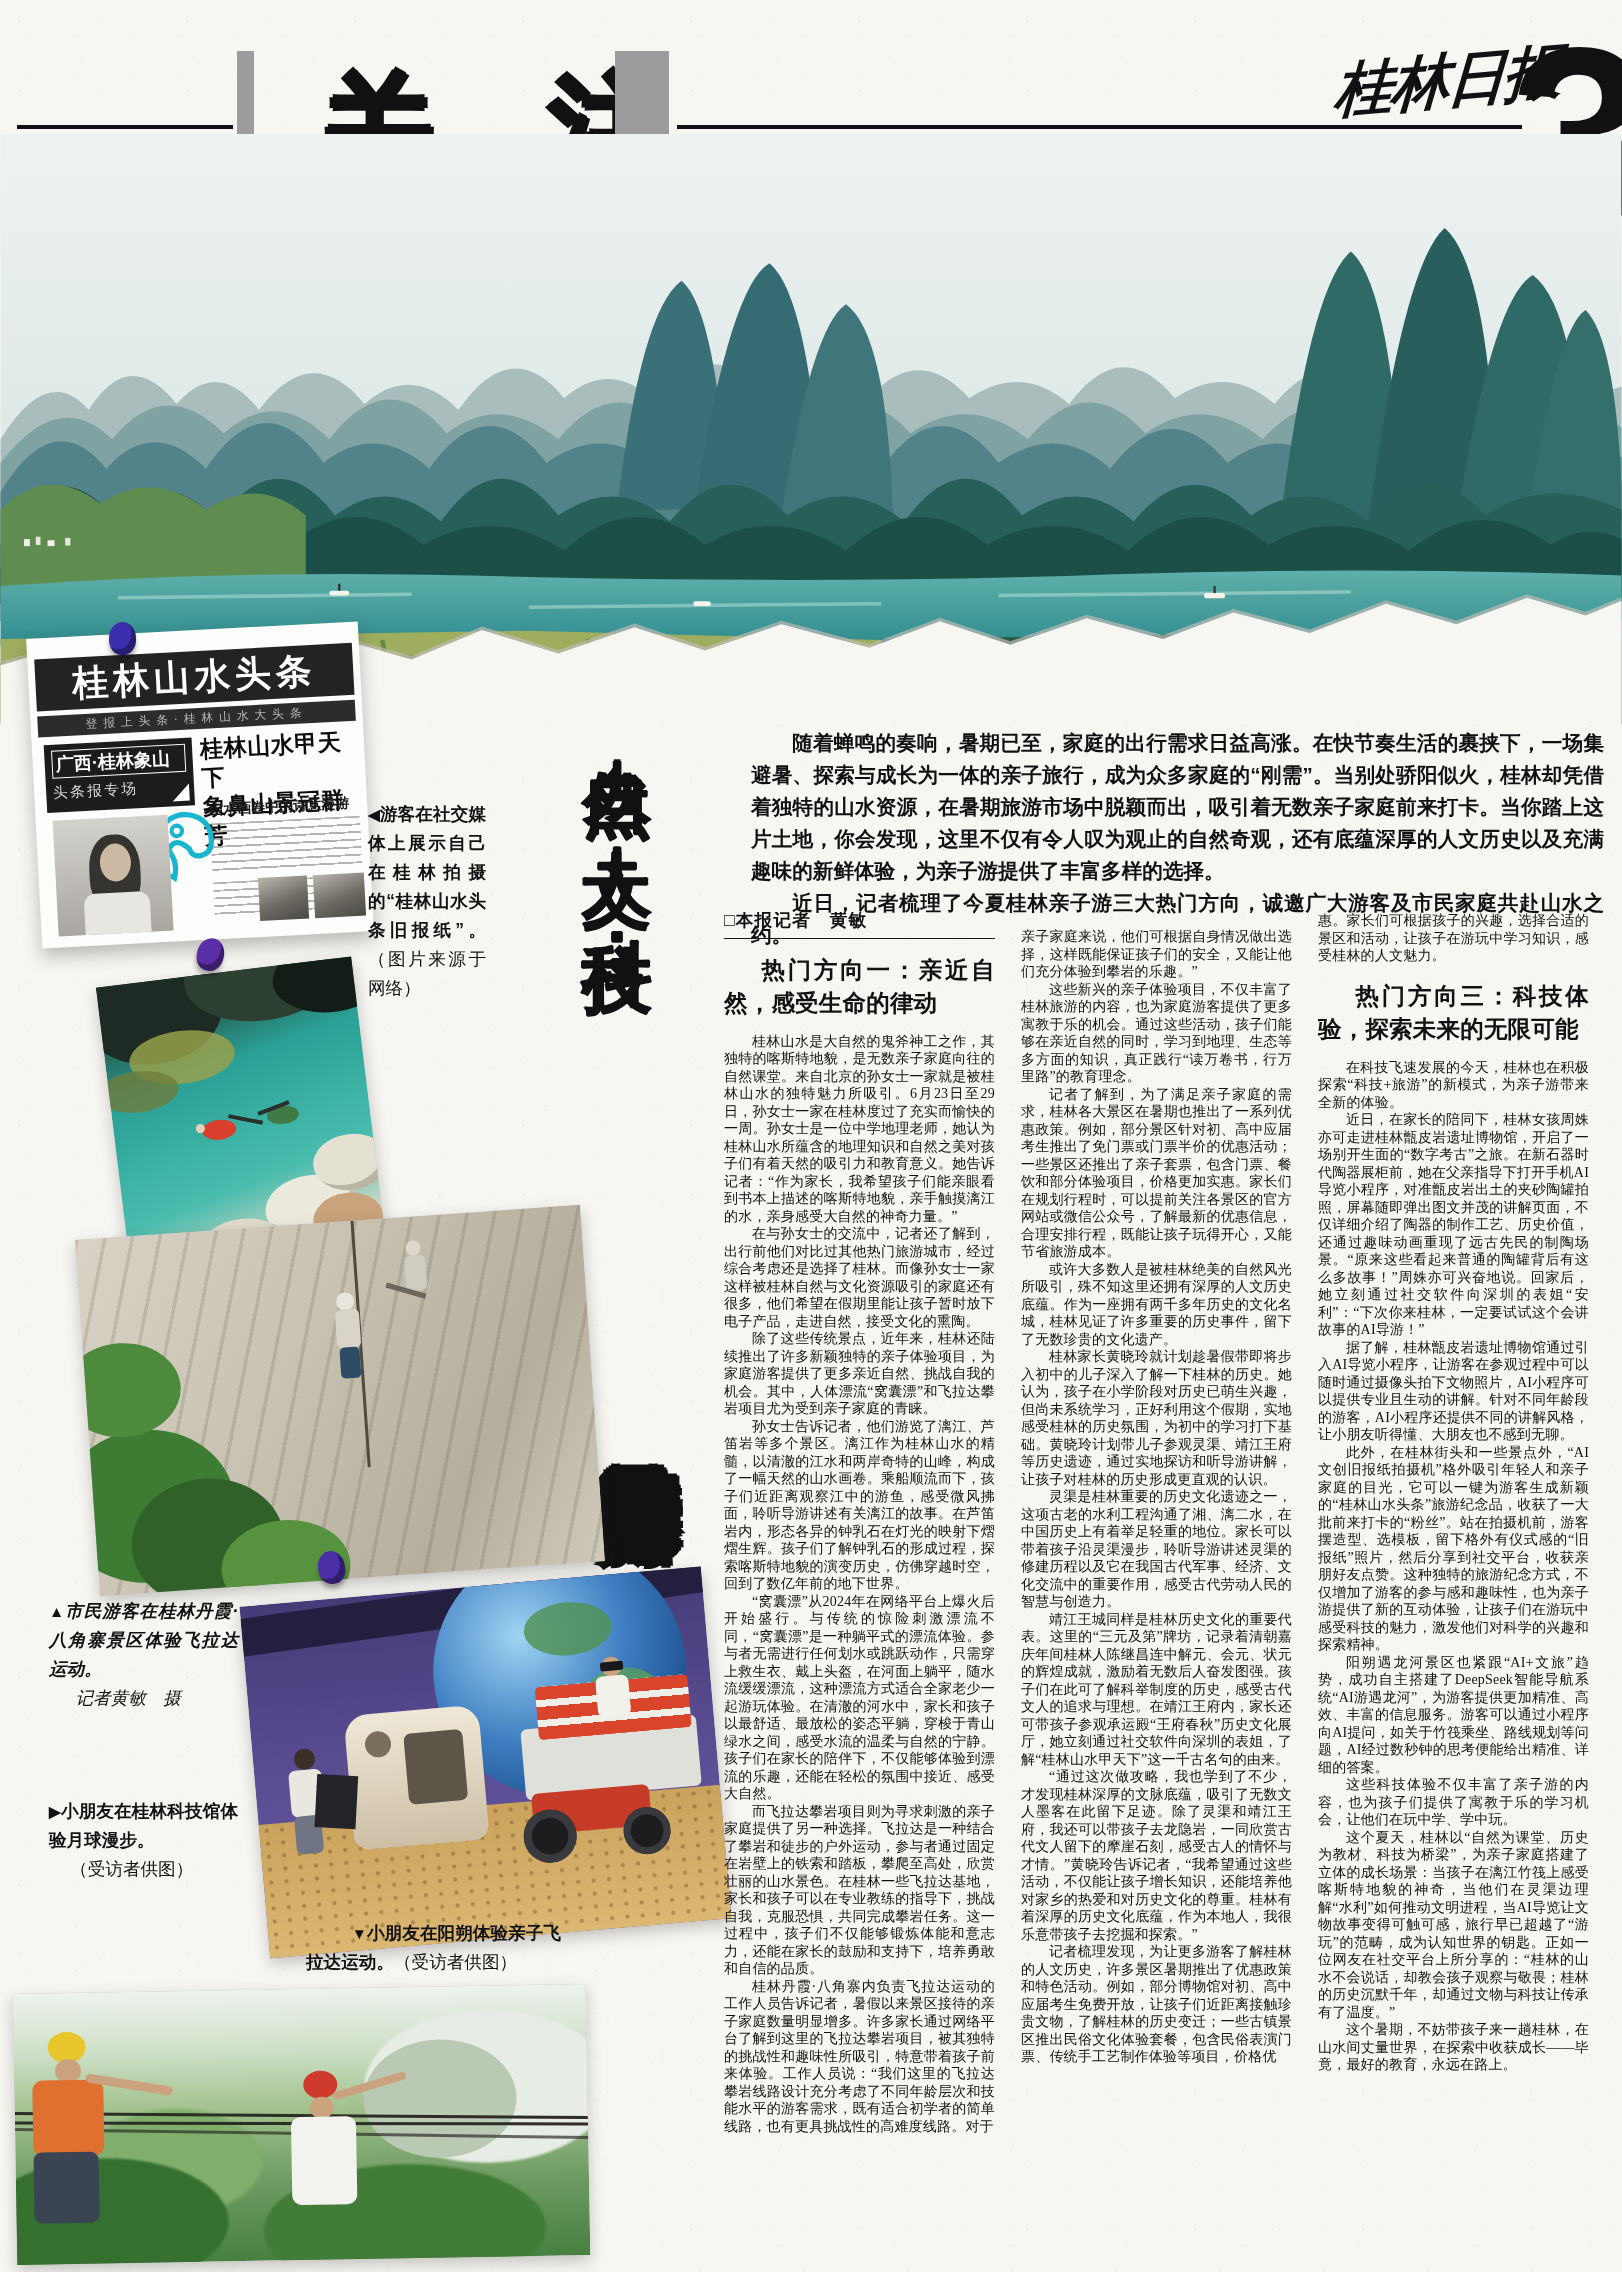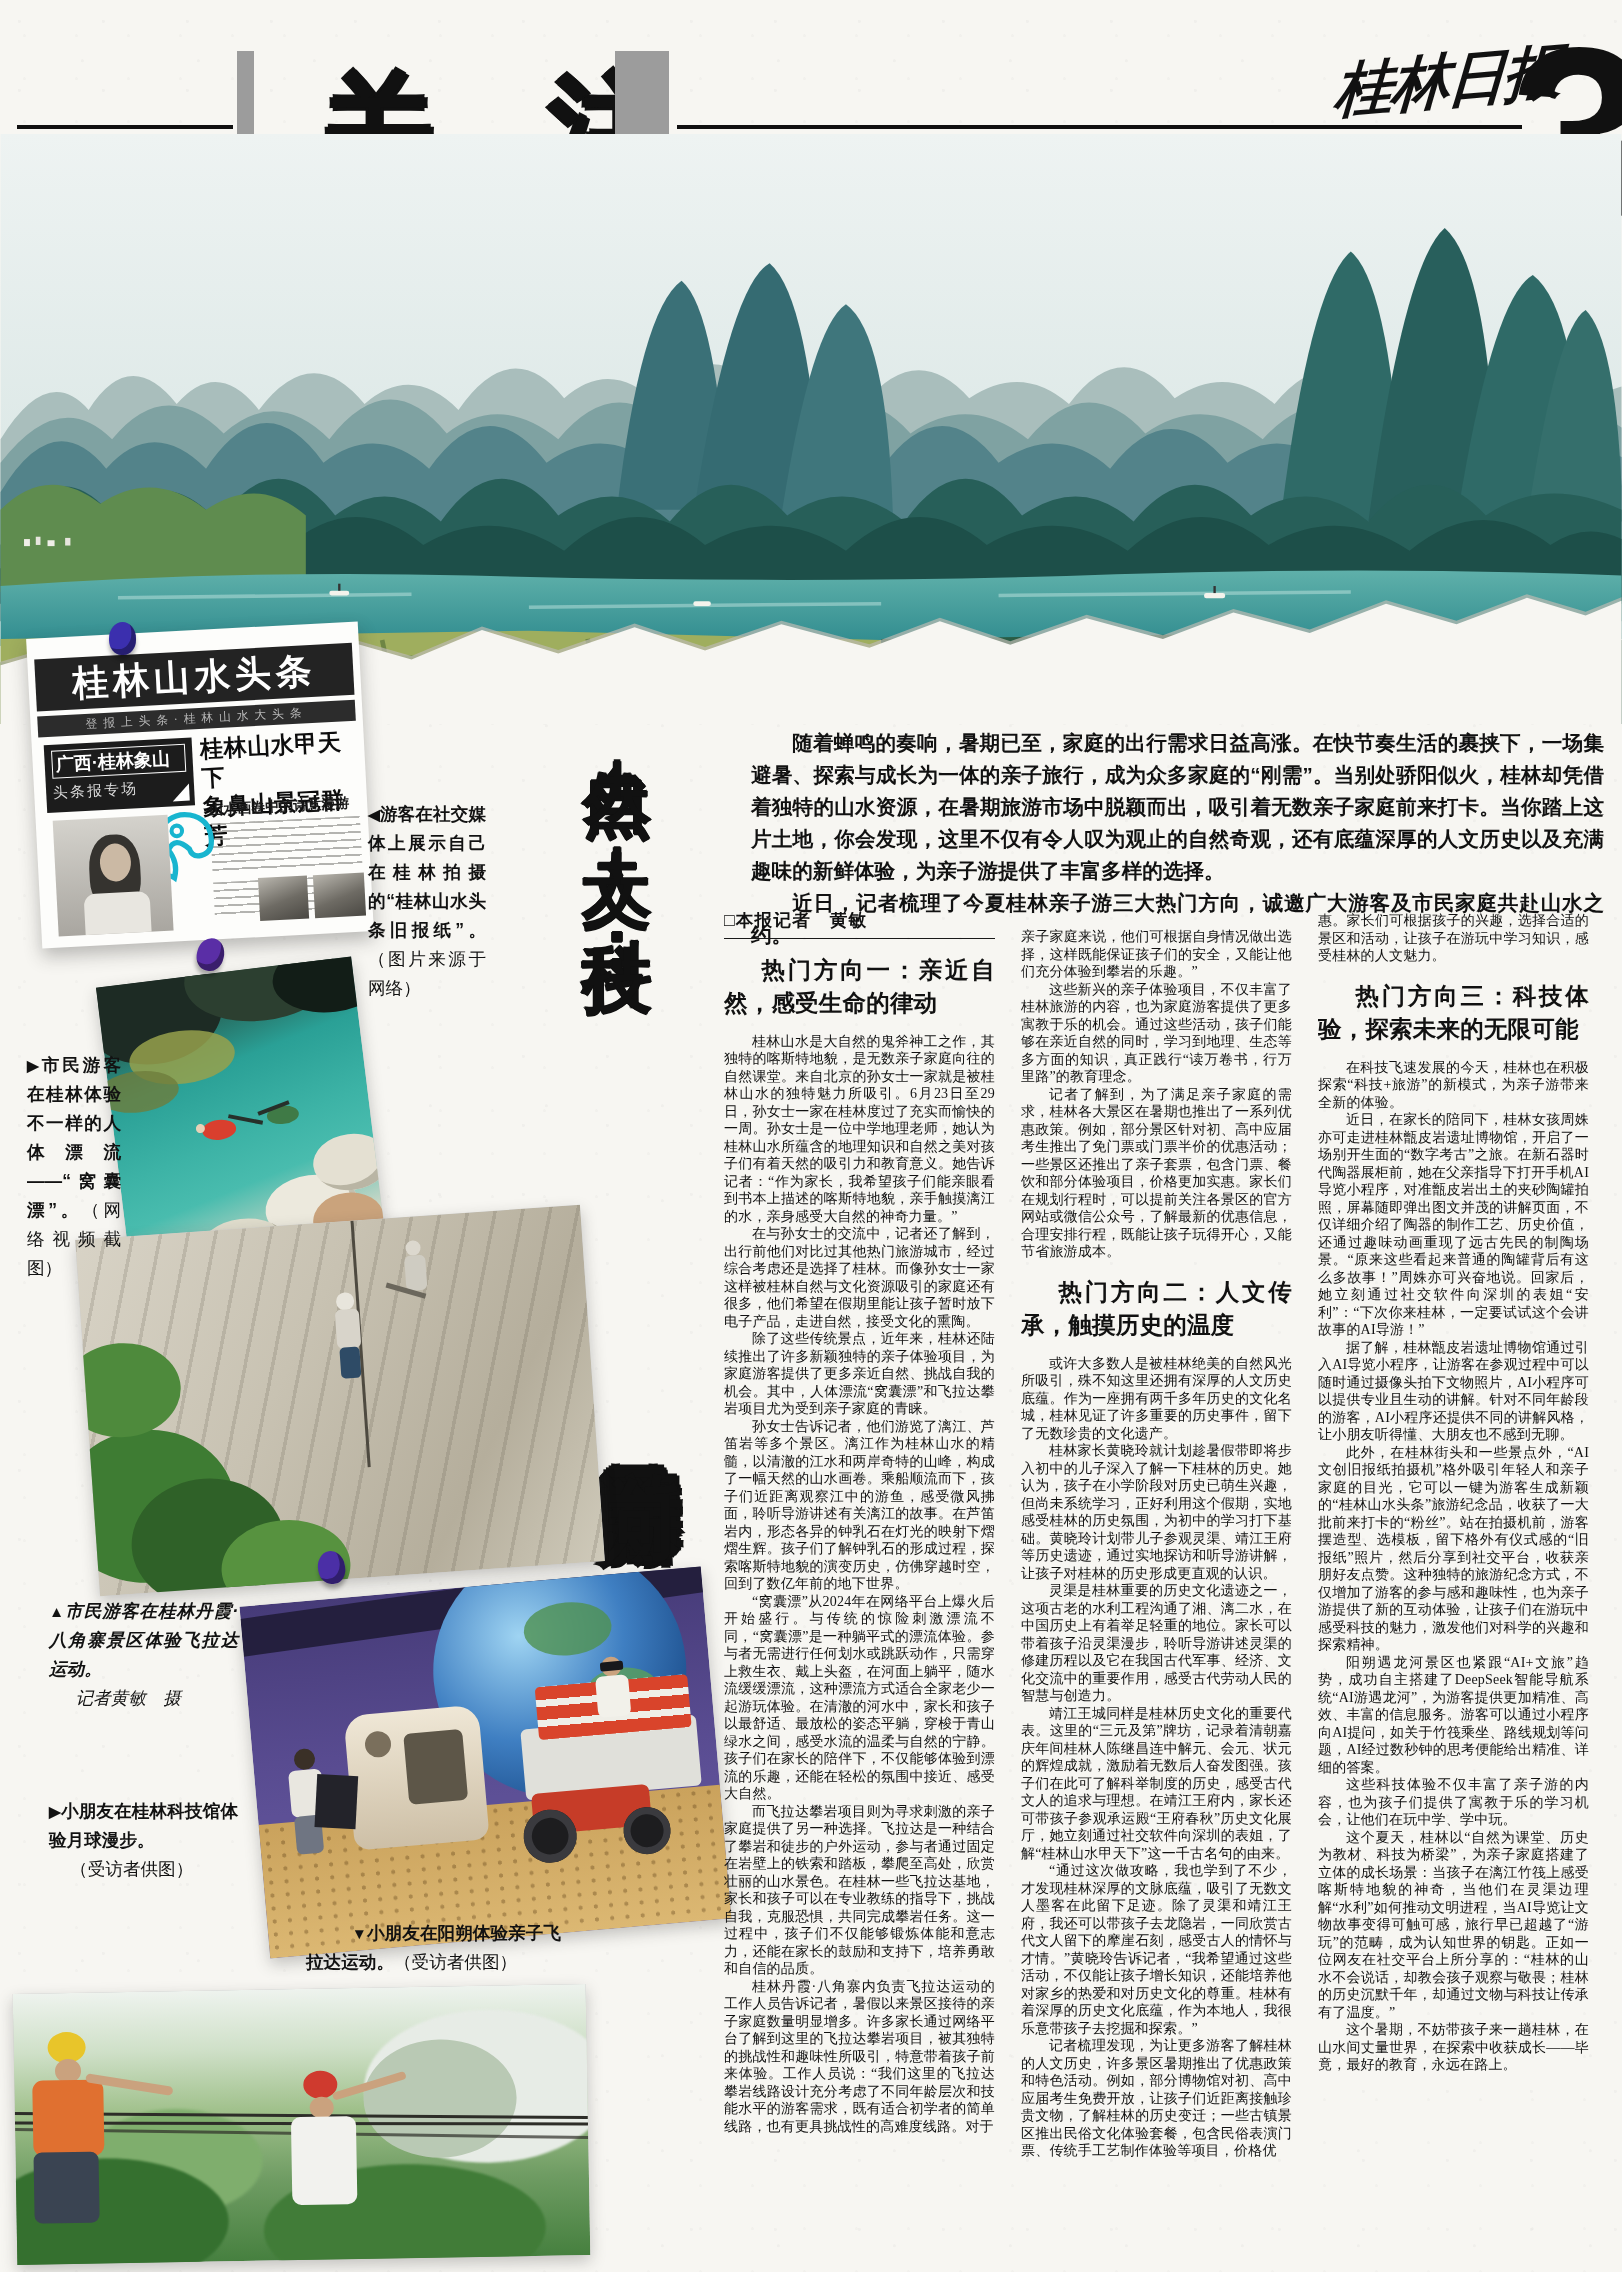--- a/index.html
+++ b/index.html
@@ -285,23 +285,20 @@
     <div class="abs" style="left:317px; top:94px; width:76px; height:8.2px; background:#caa27e; transform:rotate(-16deg); border-radius:4.7px;"></div>
   </div>
 
   <div class="abs pin" id="pin-clipping"></div>
   <div class="abs pin" id="pin-rafting"></div>
   <div class="abs pin" id="pin-science"></div>
 
   <div class="abs caption" id="caption-clipping">
     <span class="marker">◀</span><span>游客在社交媒体上展示自己在桂林拍摄的“桂林山水头条旧报纸”。</span><span class="credit">（图片来源于网络）</span>
   </div>
-  <div class="abs caption" id="caption-rafting">
-    <span class="marker">▶</span><span>市民游客在桂林体验不一样的人体漂流——“窝囊漂”。</span><span class="credit">（网络视频截图）</span>
-  </div>
   <div class="abs caption" id="caption-climbing">
     <span class="marker">▲</span><span>市民游客在桂林丹霞·八角寨景区体验飞拉达运动。</span><br>
     <span class="credit" style="margin-left:1.5em;">记者黄敏　摄</span>
   </div>
   <div class="abs caption" id="caption-science">
     <span class="marker">▶</span><span>小朋友在桂林科技馆体验月球漫步。</span><br>
     <span class="credit" style="margin-left:1.2em;">（受访者供图）</span>
   </div>
   <div class="abs caption" id="caption-zipline">
     <span style="margin-left:2.6em;"></span><span class="marker">▼</span><span>小朋友在阳朔体验亲子飞拉达运动。</span><span class="credit">（受访者供图）</span>
@@ -321,21 +318,20 @@
     <p>孙女士告诉记者，他们游览了漓江、芦笛岩等多个景区。漓江作为桂林山水的精髓，以清澈的江水和两岸奇特的山峰，构成了一幅天然的山水画卷。乘船顺流而下，孩子们近距离观察江中的游鱼，感受微风拂面，聆听导游讲述有关漓江的故事。在芦笛岩内，形态各异的钟乳石在灯光的映射下熠熠生辉。孩子们了解钟乳石的形成过程，探索喀斯特地貌的演变历史，仿佛穿越时空，回到了数亿年前的地下世界。</p>
     <p>“窝囊漂”从2024年在网络平台上爆火后开始盛行。与传统的惊险刺激漂流不同，“窝囊漂”是一种躺平式的漂流体验。参与者无需进行任何划水或跳跃动作，只需穿上救生衣、戴上头盔，在河面上躺平，随水流缓缓漂流，这种漂流方式适合全家老少一起游玩体验。在清澈的河水中，家长和孩子以最舒适、最放松的姿态平躺，穿梭于青山绿水之间，感受水流的温柔与自然的宁静。孩子们在家长的陪伴下，不仅能够体验到漂流的乐趣，还能在轻松的氛围中接近、感受大自然。</p>
     <p>而飞拉达攀岩项目则为寻求刺激的亲子家庭提供了另一种选择。飞拉达是一种结合了攀岩和徒步的户外运动，参与者通过固定在岩壁上的铁索和踏板，攀爬至高处，欣赏壮丽的山水景色。在桂林一些飞拉达基地，家长和孩子可以在专业教练的指导下，挑战自我，克服恐惧，共同完成攀岩任务。这一过程中，孩子们不仅能够锻炼体能和意志力，还能在家长的鼓励和支持下，培养勇敢和自信的品质。</p>
     <p>桂林丹霞·八角寨内负责飞拉达运动的工作人员告诉记者，暑假以来景区接待的亲子家庭数量明显增多。许多家长通过网络平台了解到这里的飞拉达攀岩项目，被其独特的挑战性和趣味性所吸引，特意带着孩子前来体验。工作人员说：“我们这里的飞拉达攀岩线路设计充分考虑了不同年龄层次和技能水平的游客需求，既有适合初学者的简单线路，也有更具挑战性的高难度线路。对于</p>
   </div>
 
   <div class="abs col" id="col2">
     <p class="noind">亲子家庭来说，他们可根据自身情况做出选择，这样既能保证孩子们的安全，又能让他们充分体验到攀岩的乐趣。”</p>
     <p>这些新兴的亲子体验项目，不仅丰富了桂林旅游的内容，也为家庭游客提供了更多寓教于乐的机会。通过这些活动，孩子们能够在亲近自然的同时，学习到地理、生态等多方面的知识，真正践行“读万卷书，行万里路”的教育理念。</p>
     <p>记者了解到，为了满足亲子家庭的需求，桂林各大景区在暑期也推出了一系列优惠政策。例如，部分景区针对初、高中应届考生推出了免门票或门票半价的优惠活动；一些景区还推出了亲子套票，包含门票、餐饮和部分体验项目，价格更加实惠。家长们在规划行程时，可以提前关注各景区的官方网站或微信公众号，了解最新的优惠信息，合理安排行程，既能让孩子玩得开心，又能节省旅游成本。</p>
-    <h3>热门方向二：人文传承，触摸历史的温度</h3>
     <p>或许大多数人是被桂林绝美的自然风光所吸引，殊不知这里还拥有深厚的人文历史底蕴。作为一座拥有两千多年历史的文化名城，桂林见证了许多重要的历史事件，留下了无数珍贵的文化遗产。</p>
     <p>桂林家长黄晓玲就计划趁暑假带即将步入初中的儿子深入了解一下桂林的历史。她认为，孩子在小学阶段对历史已萌生兴趣，但尚未系统学习，正好利用这个假期，实地感受桂林的历史氛围，为初中的学习打下基础。黄晓玲计划带儿子参观灵渠、靖江王府等历史遗迹，通过实地探访和听导游讲解，让孩子对桂林的历史形成更直观的认识。</p>
     <p>灵渠是桂林重要的历史文化遗迹之一，这项古老的水利工程沟通了湘、漓二水，在中国历史上有着举足轻重的地位。家长可以带着孩子沿灵渠漫步，聆听导游讲述灵渠的修建历程以及它在我国古代军事、经济、文化交流中的重要作用，感受古代劳动人民的智慧与创造力。</p>
     <p>靖江王城同样是桂林历史文化的重要代表。这里的“三元及第”牌坊，记录着清朝嘉庆年间桂林人陈继昌连中解元、会元、状元的辉煌成就，激励着无数后人奋发图强。孩子们在此可了解科举制度的历史，感受古代文人的追求与理想。在靖江王府内，家长还可带孩子参观承运殿“王府春秋”历史文化展厅，她立刻通过社交软件向深圳的表姐，了解“桂林山水甲天下”这一千古名句的由来。</p>
     <p>“通过这次做攻略，我也学到了不少，才发现桂林深厚的文脉底蕴，吸引了无数文人墨客在此留下足迹。除了灵渠和靖江王府，我还可以带孩子去龙隐岩，一同欣赏古代文人留下的摩崖石刻，感受古人的情怀与才情。”黄晓玲告诉记者，“我希望通过这些活动，不仅能让孩子增长知识，还能培养他对家乡的热爱和对历史文化的尊重。桂林有着深厚的历史文化底蕴，作为本地人，我很乐意带孩子去挖掘和探索。”</p>
     <p>记者梳理发现，为让更多游客了解桂林的人文历史，许多景区暑期推出了优惠政策和特色活动。例如，部分博物馆对初、高中应届考生免费开放，让孩子们近距离接触珍贵文物，了解桂林的历史变迁；一些古镇景区推出民俗文化体验套餐，包含民俗表演门票、传统手工艺制作体验等项目，价格优</p>
   </div>
 
   <div class="abs col" id="col3">
     <p class="noind">惠。家长们可根据孩子的兴趣，选择合适的景区和活动，让孩子在游玩中学习知识，感受桂林的人文魅力。</p>

